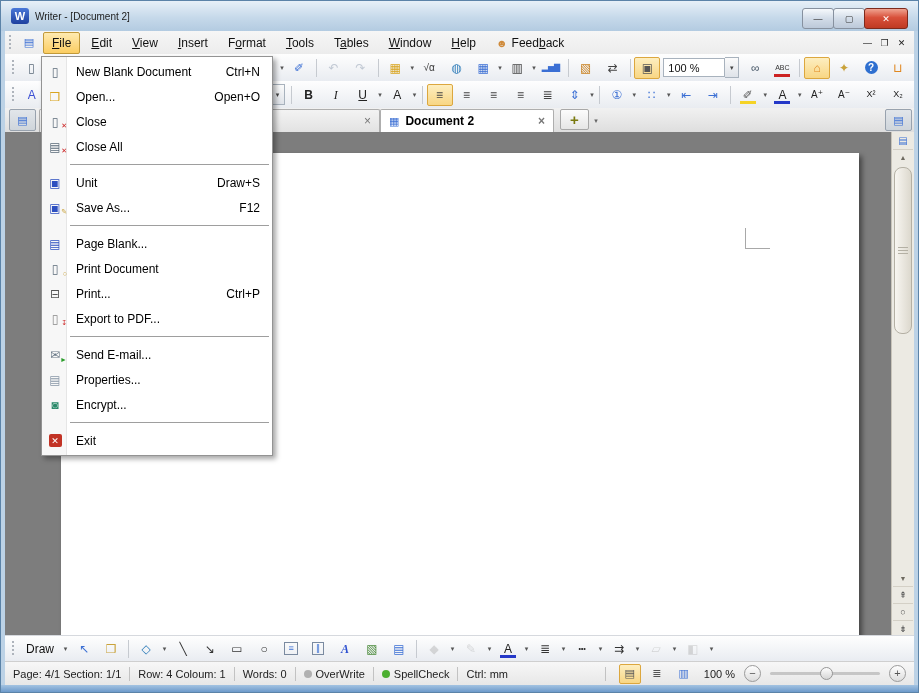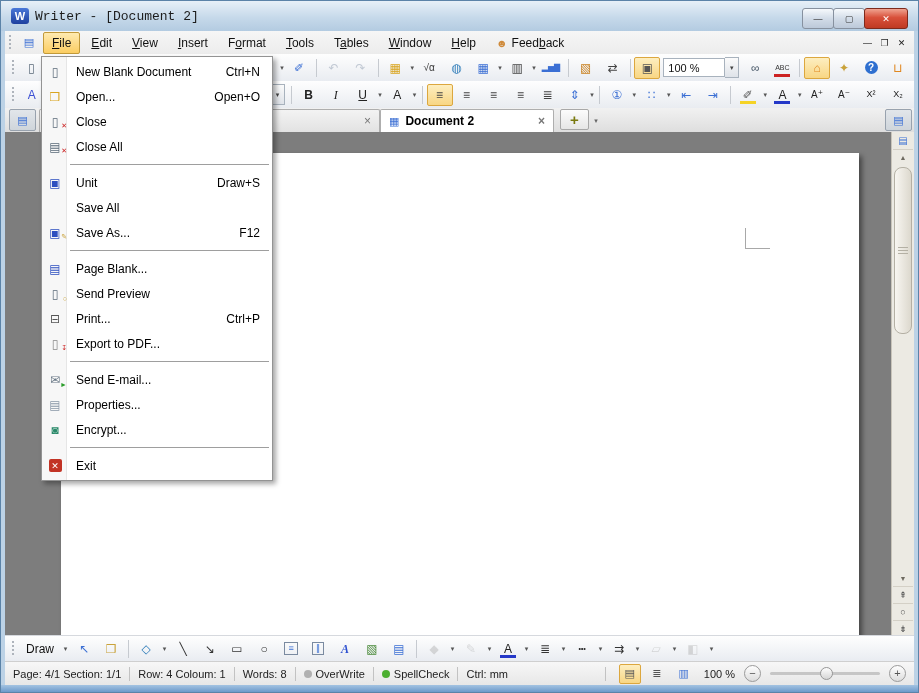--- a/index.html
+++ b/index.html
@@ -6,21 +6,21 @@
   .win{position:relative;width:919px;height:693px;background:#bcd2e6;
        font-family:"Liberation Sans","DejaVu Sans",sans-serif;overflow:hidden;
        border:1px solid #5b83a8;box-sizing:border-box;}
   .row{position:absolute;left:4px;right:4px;}
   
   .titlebar{position:absolute;left:0;right:0;top:0;height:30px;
     background:linear-gradient(#e7f0f8,#c6d9ea 55%,#b3cbe1);display:flex;align-items:center;}
   .applogo{width:18px;height:16px;margin:0 6px 0 10px;border-radius:3px;
     background:linear-gradient(#4a78d8,#1d3f9e);color:#fff;font-weight:bold;font-size:11px;
     display:flex;align-items:center;justify-content:center;}
-  .wtitle{font-size:13px;color:#1c1c1c;font-family:Liberation Mono, monospace;}
+  .wtitle{font-size:10px;color:#1c1c1c;}
   .wbtns{position:absolute;top:7px;right:10px;display:flex;}
   .wbtn{width:30px;height:19px;margin-left:-1px;border:1px solid #87919f;border-radius:3px;
     background:linear-gradient(#f6f9fc,#d2dce8 50%,#bcc9d9);display:flex;align-items:center;
     justify-content:center;font-size:9px;color:#333;}
   .wbtn.red{width:42px;background:linear-gradient(#f0a390,#d8503a 45%,#bf3a23);color:#fff;
     border-color:#7e2a1c;font-weight:bold;}
   
   .menubar{top:30px;height:23px;background:linear-gradient(#f6f6f6,#ececec);
     border-bottom:1px solid #dcdcdc;display:flex;align-items:center;font-size:12px;color:#111;}
   .mitm{padding:3px 8px;margin:0 1px;border:1px solid transparent;border-radius:2px;white-space:nowrap;
@@ -472,21 +472,21 @@
   <div class="row statusbar" id="statusbar">
       <div class="sseg">
         <span>Page: 4/1 Section: 1/1</span>
       </div>
       <div class="ssep"></div>
       <div class="sseg">
         <span>Row: 4 Coloum: 1</span>
       </div>
       <div class="ssep"></div>
       <div class="sseg">
-        <span>Words: 8</span>
+        <span>Words: 0</span>
       </div>
       <div class="ssep"></div>
       <div class="sseg">
         <span class="dot" style="background: rgb(176, 176, 176);"></span>
         <span>OverWrite</span>
       </div>
       <div class="ssep"></div>
       <div class="sseg">
         <span class="dot" style="background: rgb(76, 175, 48);"></span>
         <span>SpellCheck</span>
@@ -542,44 +542,40 @@
       </div>
       <div class="fsep"></div>
       <div class="fitem">
         <span class="ficon">
           <span style="color: rgb(45, 79, 192);">▣</span>
         </span>
         <span class="flabel">Unit</span>
         <span class="fshort">Draw+S</span>
       </div>
       <div class="fitem">
-        <span class="ficon"></span>
-        <span class="flabel">Save All</span>
-      </div>
-      <div class="fitem">
         <span class="ficon">
           <span style="color: rgb(45, 79, 192);">▣</span>
           <span class="badge" style="color: rgb(201, 162, 58);">✎</span>
         </span>
         <span class="flabel">Save As...</span>
         <span class="fshort">F12</span>
       </div>
       <div class="fsep"></div>
       <div class="fitem">
         <span class="ficon">
           <span style="color: rgb(45, 79, 192);">▤</span>
         </span>
         <span class="flabel">Page Blank...</span>
       </div>
       <div class="fitem">
         <span class="ficon">
           <span style="color: rgb(91, 107, 122);">▯</span>
           <span class="badge" style="color: rgb(201, 162, 58);">○</span>
         </span>
-        <span class="flabel">Send Preview</span>
+        <span class="flabel">Print Document</span>
       </div>
       <div class="fitem">
         <span class="ficon">
           <span style="color: rgb(85, 85, 85);">⊟</span>
         </span>
         <span class="flabel">Print...</span>
         <span class="fshort">Ctrl+P</span>
       </div>
       <div class="fitem">
         <span class="ficon">

